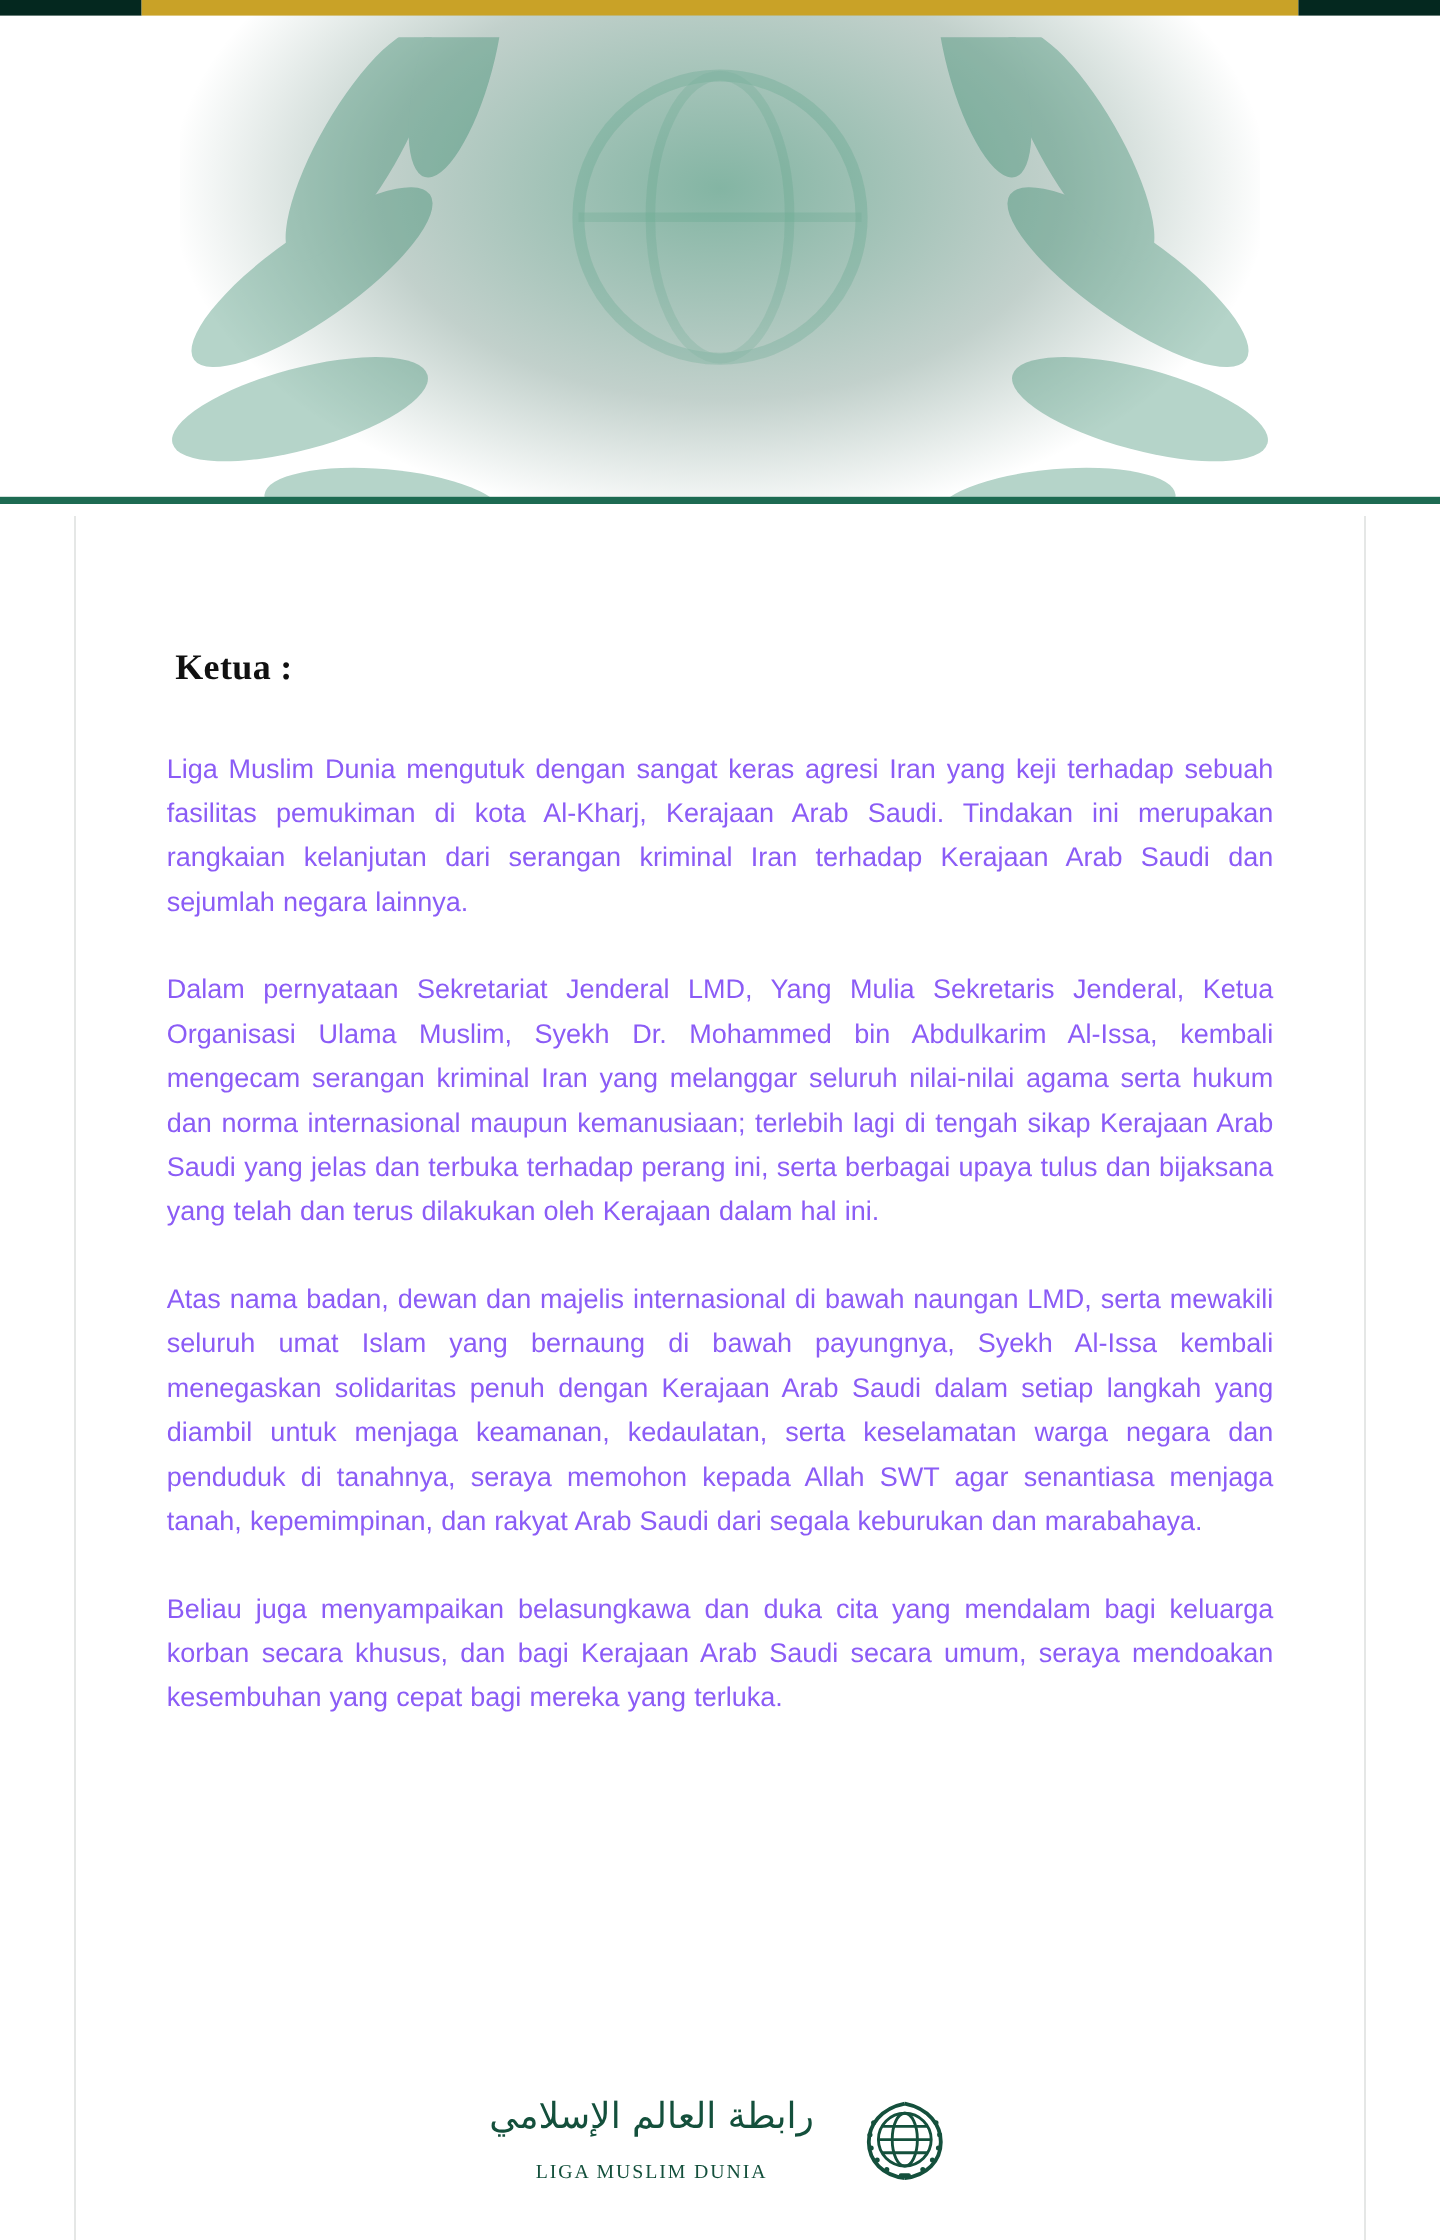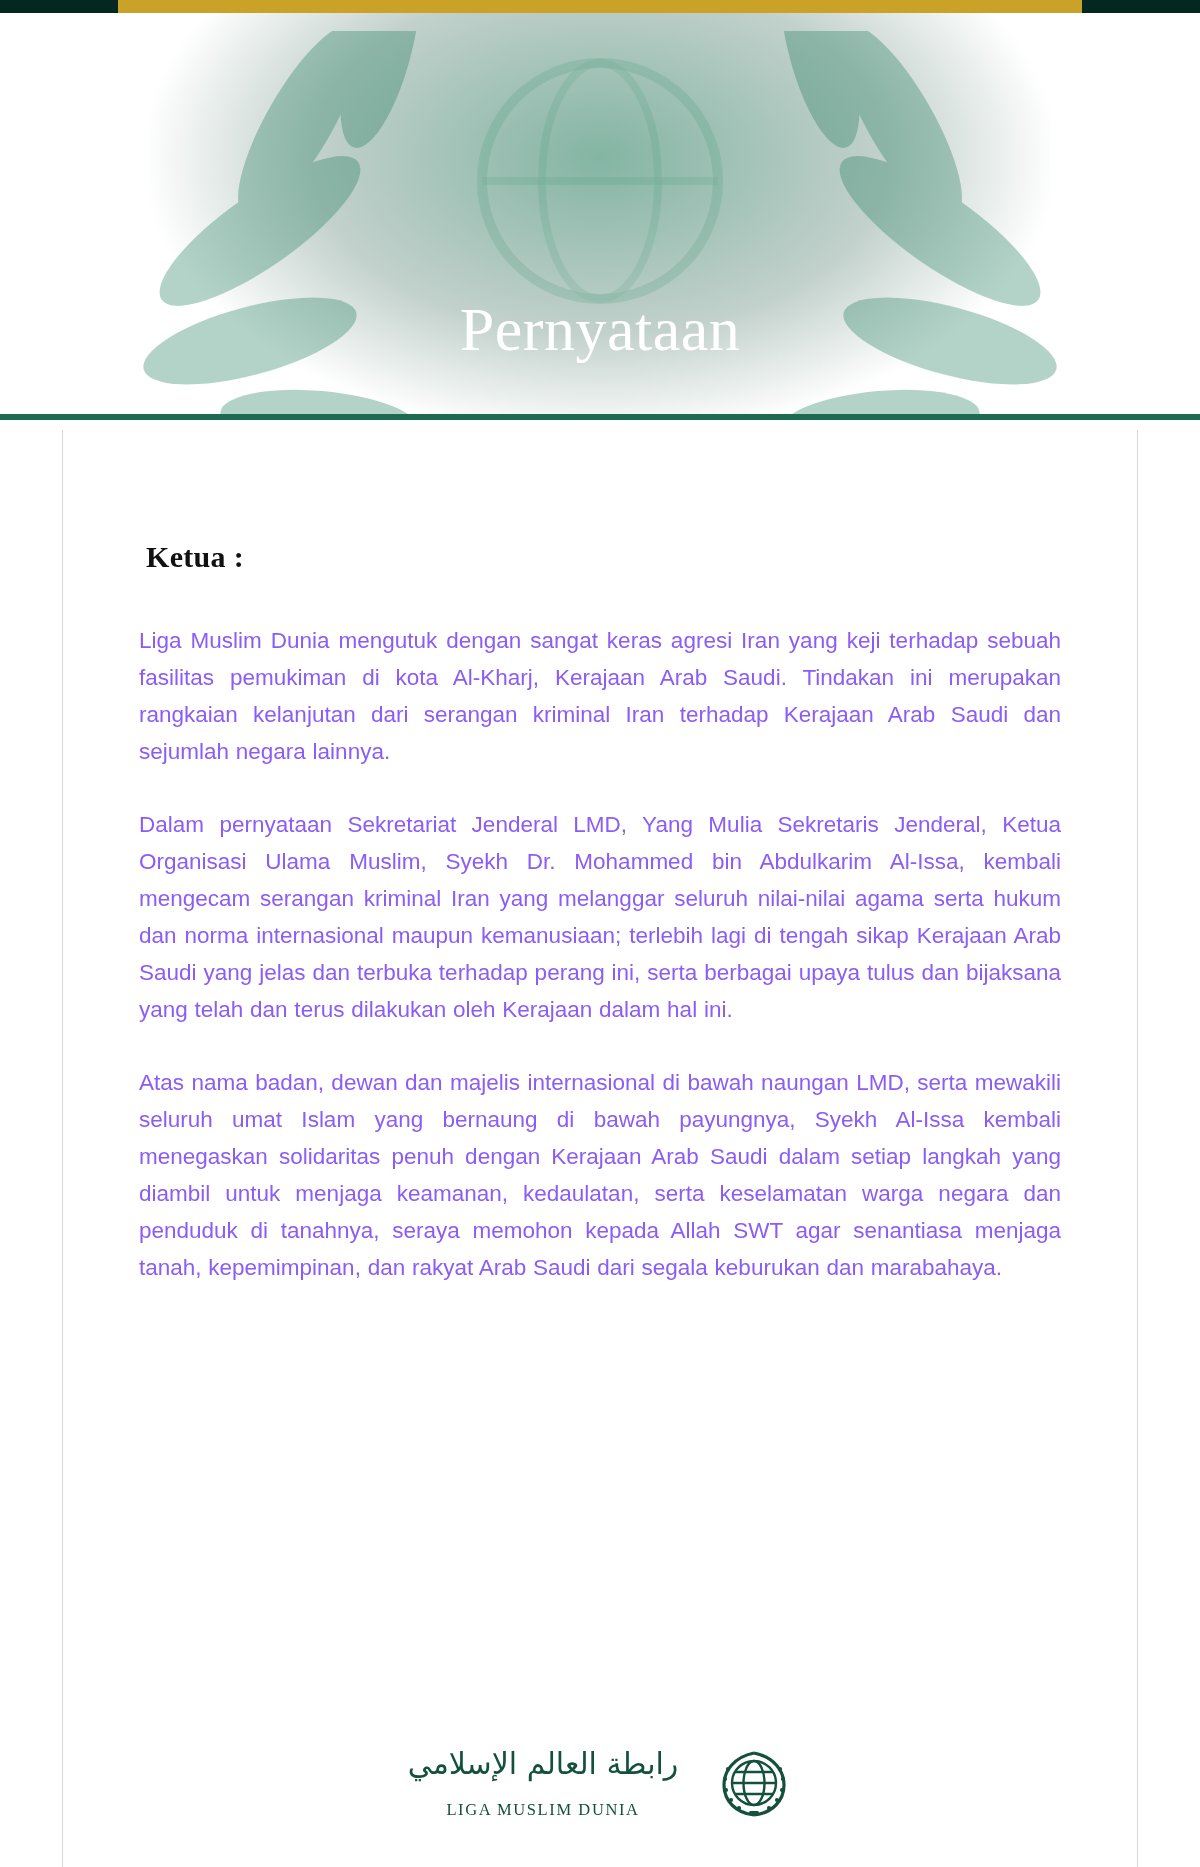--- a/index.html
+++ b/index.html
@@ -205,33 +205,33 @@
         <ellipse cx="-10" cy="110" rx="110" ry="34" transform="rotate(-15 -10 110)"></ellipse>
         <ellipse cx="60" cy="190" rx="100" ry="30" transform="rotate(5 60 190)"></ellipse>
       </g>
 
       <circle cx="490" cy="150" r="118" fill="none" stroke="#2a8e68" stroke-width="10" opacity="0.5"></circle>
       <ellipse cx="490" cy="150" rx="58" ry="118" fill="none" stroke="#2a8e68" stroke-width="8" opacity="0.4"></ellipse>
       <line x1="372" y1="150" x2="608" y2="150" stroke="#2a8e68" stroke-width="8" opacity="0.4"></line>
     </g>
   </svg>
 
-  <div class="header-title">Pernyataan</div>
 </div>
 <div class="header-bottom-rule"></div>
 
 <div class="sheet"></div>
 <div class="side-rule-left"></div>
 <div class="side-rule-right"></div>
 
 <div class="content">
   <div class="dateline">Ketua :</div>
   <p class="para">Liga Muslim Dunia mengutuk dengan sangat keras agresi Iran yang keji terhadap sebuah fasilitas pemukiman di kota Al-Kharj, Kerajaan Arab Saudi. Tindakan ini merupakan rangkaian kelanjutan dari serangan kriminal Iran terhadap Kerajaan Arab Saudi dan sejumlah negara lainnya.</p>
   <p class="para">Dalam pernyataan Sekretariat Jenderal LMD, Yang Mulia Sekretaris Jenderal, Ketua Organisasi Ulama Muslim, Syekh Dr. Mohammed bin Abdulkarim Al-Issa, kembali mengecam serangan kriminal Iran yang melanggar seluruh nilai-nilai agama serta hukum dan norma internasional maupun kemanusiaan; terlebih lagi di tengah sikap Kerajaan Arab Saudi yang jelas dan terbuka terhadap perang ini, serta berbagai upaya tulus dan bijaksana yang telah dan terus dilakukan oleh Kerajaan dalam hal ini.</p>
   <p class="para">Atas nama badan, dewan dan majelis internasional di bawah naungan LMD, serta mewakili seluruh umat Islam yang bernaung di bawah payungnya, Syekh Al-Issa kembali menegaskan solidaritas penuh dengan Kerajaan Arab Saudi dalam setiap langkah yang diambil untuk menjaga keamanan, kedaulatan, serta keselamatan warga negara dan penduduk di tanahnya, seraya memohon kepada Allah SWT agar senantiasa menjaga tanah, kepemimpinan, dan rakyat Arab Saudi dari segala keburukan dan marabahaya.</p>
+  <p class="para">Beliau juga menyampaikan belasungkawa dan duka cita yang mendalam bagi keluarga korban secara khusus, dan bagi Kerajaan Arab Saudi secara umum, seraya mendoakan kesembuhan yang cepat bagi mereka yang terluka.</p>
 </div>
 
 <div class="footer">
   <div class="footer-wordmark">
     <div class="footer-arabic">رابطة العالم الإسلامي</div>
     <div class="footer-latin">LIGA MUSLIM DUNIA</div>
   </div>
   <svg class="footer-emblem" width="76" height="76" viewBox="0 0 76 76" aria-hidden="true">
     <g fill="none" stroke="#14503c" stroke-width="2.4">
       <circle cx="38" cy="38" r="22"></circle>

